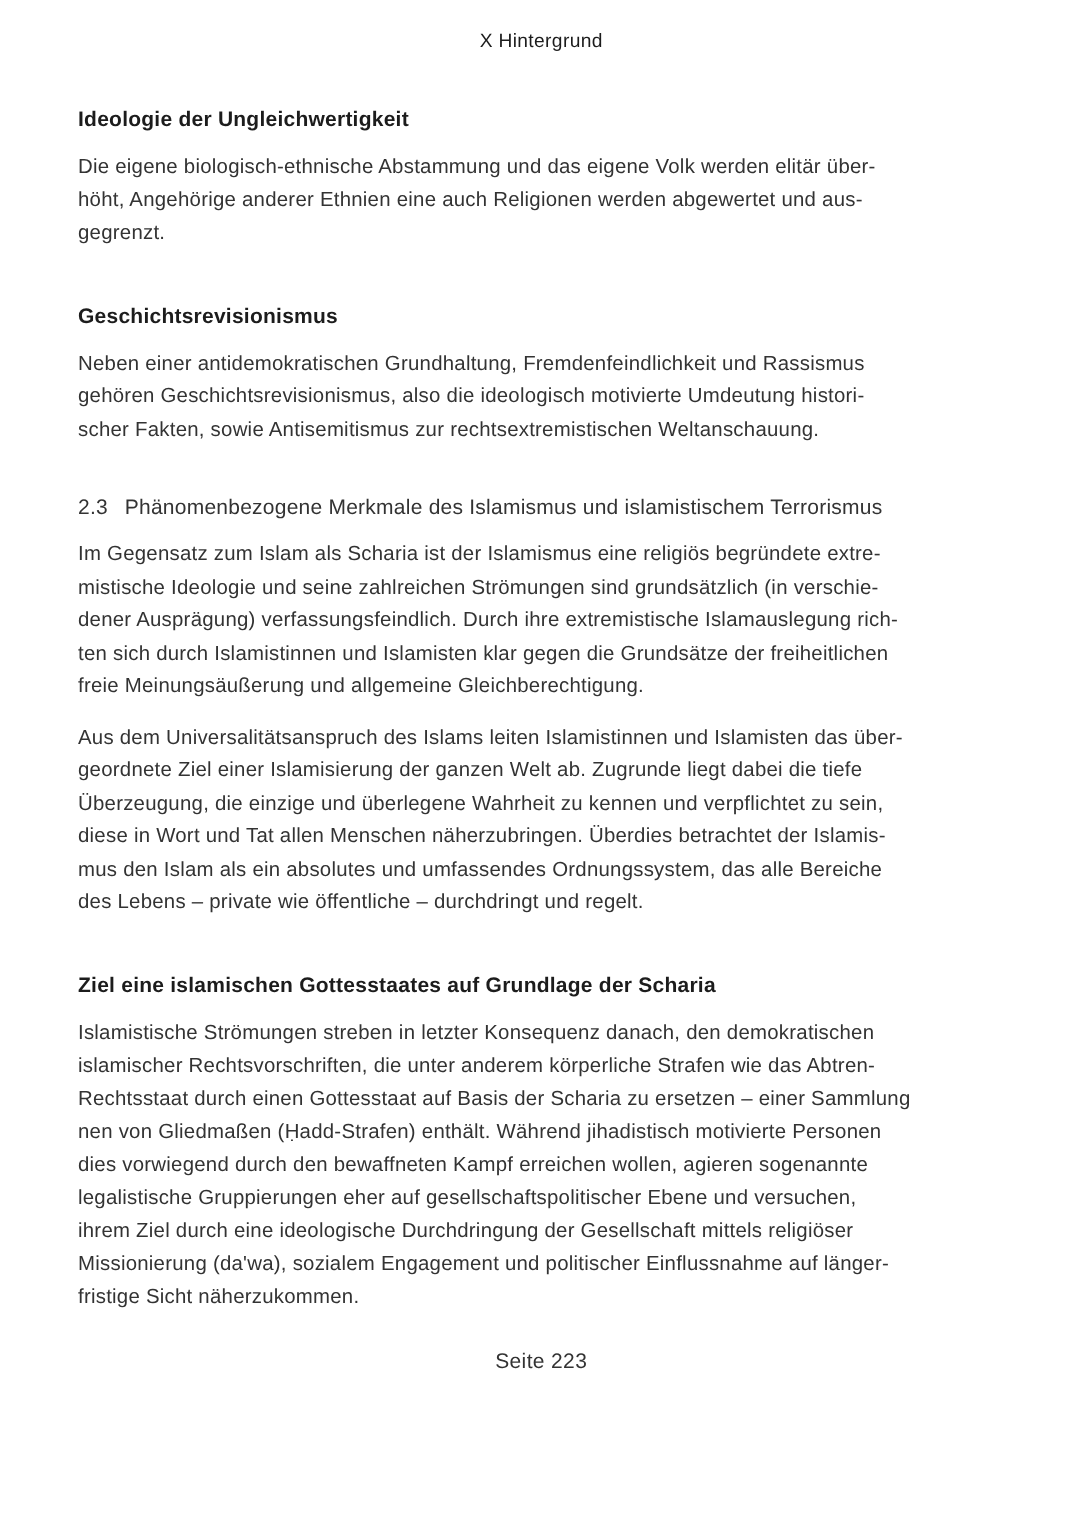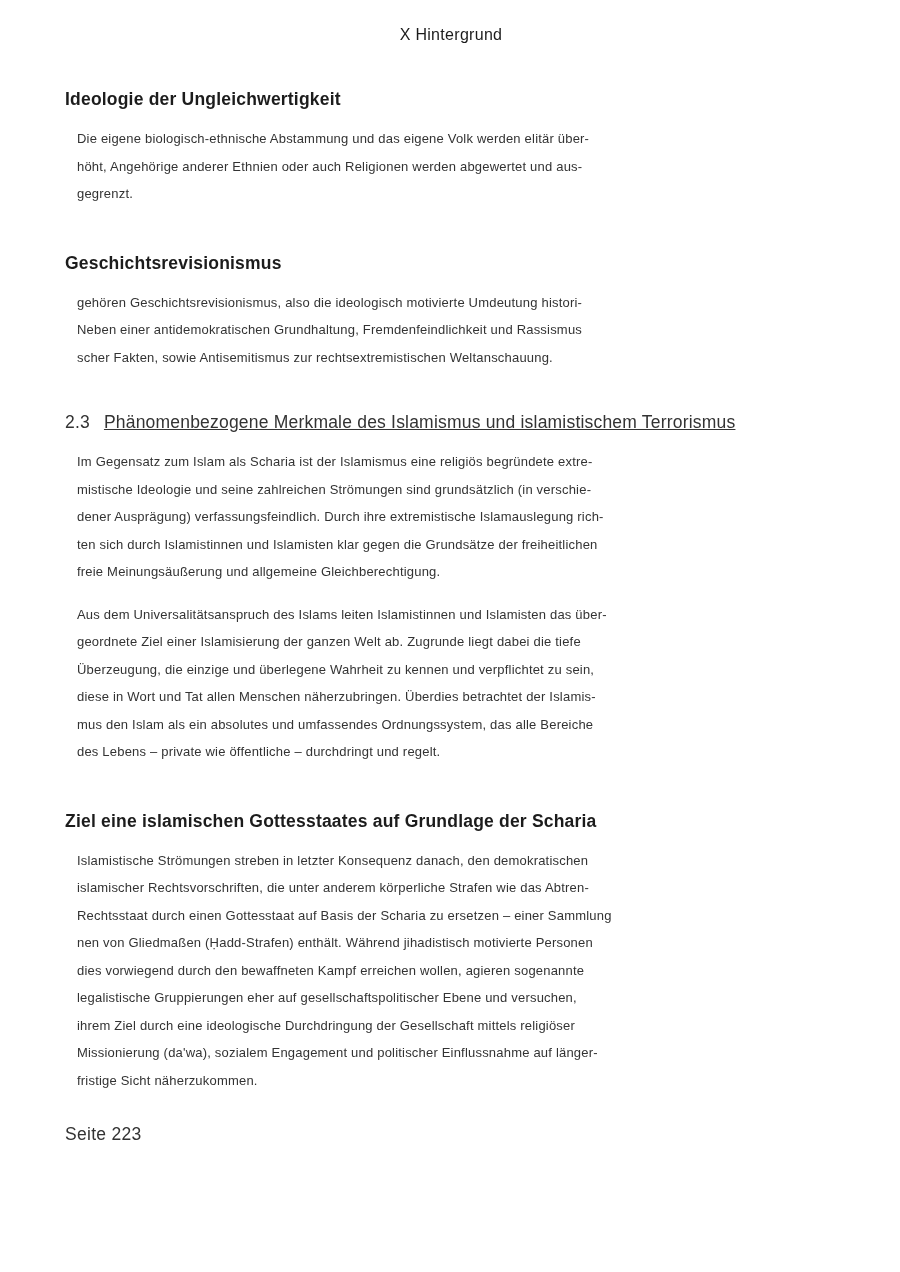--- a/index.html
+++ b/index.html
@@ -39,65 +39,64 @@
     line-height: 22px;
     color: var(--heading, #1c1c1c);
   }
   .doc-body > .doc-heading:first-child {
     margin-top: 43px;
   }
   .doc-heading.numbered {
     font-weight: 400;
     color: var(--text, #333333);
     margin-top: 40px;
-    text-decoration: underline;
   }
   .doc-heading.numbered .heading-number {
     display: inline-block;
     margin-right: 14px;
   }
   .doc-para {
-    margin: 15px 0 0 12px;
-    font-size: 13px;
+    margin: 15px 0 0 0;
+    font-size: 17px;
     font-weight: 400;
     letter-spacing: 0.2px;
     line-height: 27.5px;
     color: var(--text, #333333);
   }
   .doc-line {
     display: block;
     white-space: nowrap;
   }
   .page-footer {
     margin-top: 29px;
     width: 772px;
-    text-align: left;
+    text-align: center;
     font-size: 17.5px;
     letter-spacing: 0.3px;
     color: var(--text, #333333);
     line-height: 22px;
   }
 </style>
 </head>
 <body>
 
 <div class="page">
   <div class="running-header">X Hintergrund</div>
 
   <main class="doc-body">
       <h2 class="doc-heading">Ideologie der Ungleichwertigkeit</h2>
       <p class="doc-para">
         <span class="doc-line">Die eigene biologisch-ethnische Abstammung und das eigene Volk werden elitär über-</span>
-        <span class="doc-line">höht, Angehörige anderer Ethnien oder auch Religionen werden abgewertet und aus-</span>
+        <span class="doc-line">höht, Angehörige anderer Ethnien eine auch Religionen werden abgewertet und aus-</span>
         <span class="doc-line">gegrenzt.</span>
       </p>
       <h2 class="doc-heading">Geschichtsrevisionismus</h2>
       <p class="doc-para">
+        <span class="doc-line">Neben einer antidemokratischen Grundhaltung, Fremdenfeindlichkeit und Rassismus</span>
         <span class="doc-line">gehören Geschichtsrevisionismus, also die ideologisch motivierte Umdeutung histori-</span>
-        <span class="doc-line">Neben einer antidemokratischen Grundhaltung, Fremdenfeindlichkeit und Rassismus</span>
         <span class="doc-line">scher Fakten, sowie Antisemitismus zur rechtsextremistischen Weltanschauung.</span>
       </p>
       <h2 class="doc-heading numbered"><span class="heading-number">2.3</span><span>Phänomenbezogene Merkmale des Islamismus und islamistischem Terrorismus</span></h2>
       <p class="doc-para">
         <span class="doc-line">Im Gegensatz zum Islam als Scharia ist der Islamismus eine religiös begründete extre-</span>
         <span class="doc-line">mistische Ideologie und seine zahlreichen Strömungen sind grundsätzlich (in verschie-</span>
         <span class="doc-line">dener Ausprägung) verfassungsfeindlich. Durch ihre extremistische Islamauslegung rich-</span>
         <span class="doc-line">ten sich durch Islamistinnen und Islamisten klar gegen die Grundsätze der freiheitlichen</span>
         <span class="doc-line">freie Meinungsäußerung und allgemeine Gleichberechtigung.</span>
       </p>

